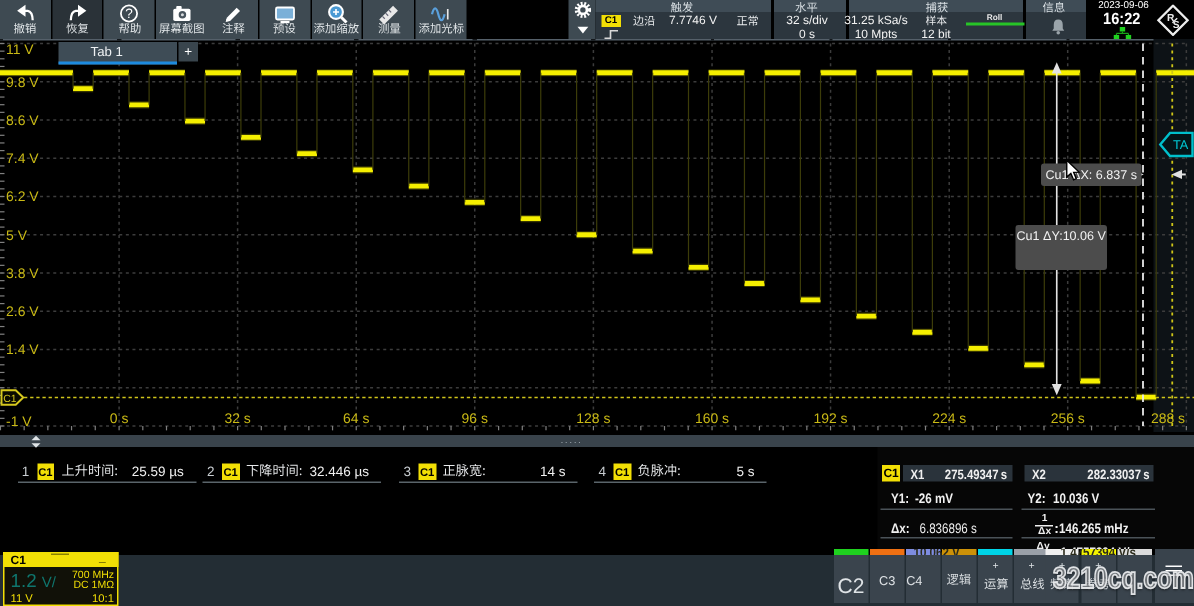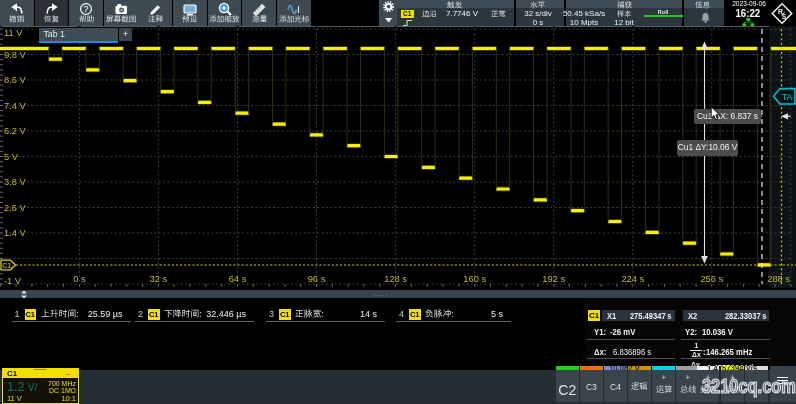--- a/index.html
+++ b/index.html
@@ -165,21 +165,21 @@
     </g>
   </svg>
 <div class="a" style="left:515px;top:9.3px;width:46px;text-align:center;font-size:8px;color:#f2f2f2">32 s/div</div>
 <div class="a" style="left:515px;top:17.8px;width:46px;text-align:center;font-size:8px;color:#f2f2f2">0 s</div>
 <svg style="position:absolute;left:616.9px;top:0.8px;overflow:visible" width="15.2" height="9.5">
     <g transform="translate(0,6.69)" fill="#dde3e7">
       <path transform="translate(0.00,0) scale(0.007600,-0.007600)" d="M733 783C783 756 851 717 888 691H691V840H621V691H373V622H621V525H400V-78H469V127H621V-70H691V127H856V-3C856 -15 853 -19 841 -19C828 -20 790 -20 746 -19C754 -36 762 -62 765 -79C827 -80 869 -79 894 -69C919 -58 927 -40 927 -3V525H691V622H948V691H897L931 741C893 765 821 804 769 830ZM856 457V358H691V457ZM621 457V358H469V457ZM469 294H621V191H469ZM856 294V191H691V294ZM181 840V639H42V568H181V350C124 334 71 319 28 308L44 235L181 276V7C181 -8 175 -12 162 -12C149 -13 108 -13 62 -12C72 -32 82 -62 85 -80C151 -80 192 -78 218 -67C244 -55 253 -35 253 7V299L376 337L366 404L253 371V568H365V639H253V840Z"></path>
       <path transform="translate(7.60,0) scale(0.007600,-0.007600)" d="M709 554C761 518 819 465 846 427L900 468C872 506 812 557 760 590ZM608 596V448L607 413H373V343H601C584 220 527 78 345 -34C364 -47 388 -66 401 -82C551 11 621 125 653 238C704 94 784 -17 904 -78C914 -59 937 -32 954 -18C815 43 729 176 685 343H942V413H678V448V596ZM633 840V760H373V840H299V760H62V692H299V610H373V692H633V615H707V692H942V760H707V840ZM325 590C304 566 278 541 248 517C221 548 186 578 143 606L94 566C136 538 168 509 193 478C146 447 93 418 41 396C55 383 76 361 86 346C135 368 184 395 230 425C246 396 257 365 264 334C215 265 119 190 39 156C55 142 74 117 84 99C148 134 221 192 275 251L276 211C276 109 268 38 244 9C236 -1 227 -6 213 -7C191 -10 153 -10 108 -7C121 -26 130 -53 131 -74C172 -76 209 -76 242 -70C264 -67 282 -57 295 -42C335 5 346 93 346 207C346 296 337 384 287 465C325 494 359 525 386 556Z"></path>
     </g>
   </svg>
-<div class="a" style="left:560px;top:9.3px;width:48px;text-align:center;font-size:8px;color:#f2f2f2">50.45 kSa/s</div>
+<div class="a" style="left:560px;top:9.3px;width:48px;text-align:center;font-size:8px;color:#f2f2f2">31.25 kSa/s</div>
 <div class="a" style="left:560px;top:17.8px;width:48px;text-align:center;font-size:8px;color:#f2f2f2">10 Mpts</div>
 <svg style="position:absolute;left:616.8px;top:9.7px;overflow:visible" width="14.4" height="9.0">
     <g transform="translate(0,6.34)" fill="#f0f2f4">
       <path transform="translate(0.00,0) scale(0.007200,-0.007200)" d="M441 811C475 760 511 692 525 649L595 678C580 721 542 786 507 836ZM822 843C800 784 762 704 728 648H399V579H624V441H430V372H624V231H361V160H624V-79H699V160H947V231H699V372H895V441H699V579H928V648H807C837 698 870 761 898 817ZM183 840V647H55V577H183C154 441 93 281 31 197C44 179 63 146 71 124C112 185 152 281 183 382V-79H255V440C282 390 313 332 326 299L373 355C356 383 282 498 255 534V577H361V647H255V840Z"></path>
       <path transform="translate(7.20,0) scale(0.007200,-0.007200)" d="M460 839V629H65V553H367C294 383 170 221 37 140C55 125 80 98 92 79C237 178 366 357 444 553H460V183H226V107H460V-80H539V107H772V183H539V553H553C629 357 758 177 906 81C920 102 946 131 965 146C826 226 700 384 628 553H937V629H539V839Z"></path>
     </g>
   </svg>
 <div class="a" style="left:600px;top:17.8px;width:48px;text-align:center;font-size:8px;color:#f2f2f2">12 bit</div>
 <div class="a" style="left:652px;top:8.8px;width:22px;text-align:center;font-size:5.5px;font-weight:bold;color:#e8e8e8">Roll</div>
 <div class="a" style="left:643.7px;top:15.4px;width:39.4px;height:2px;background:#27c427"></div>
@@ -381,25 +381,25 @@
     <text x="237.5" y="282.3" font-size="9.3" fill="#c9b915" text-anchor="middle" font-family="Liberation Sans">64 s</text>
     <text x="316.5" y="282.3" font-size="9.3" fill="#c9b915" text-anchor="middle" font-family="Liberation Sans">96 s</text>
     <text x="395.6" y="282.3" font-size="9.3" fill="#c9b915" text-anchor="middle" font-family="Liberation Sans">128 s</text>
     <text x="474.7" y="282.3" font-size="9.3" fill="#c9b915" text-anchor="middle" font-family="Liberation Sans">160 s</text>
     <text x="553.7" y="282.3" font-size="9.3" fill="#c9b915" text-anchor="middle" font-family="Liberation Sans">192 s</text>
     <text x="632.8" y="282.3" font-size="9.3" fill="#c9b915" text-anchor="middle" font-family="Liberation Sans">224 s</text>
     <text x="711.8" y="282.3" font-size="9.3" fill="#c9b915" text-anchor="middle" font-family="Liberation Sans">256 s</text>
     <text x="790.0" y="282.3" font-size="9.3" fill="#c9b915" text-anchor="end" font-family="Liberation Sans">288 s</text>
   </svg>
 <div class="a" style="left:694px;top:108.8px;width:67px;height:15px;background:#4c4c4c;border-radius:2px;color:#f2f2f2;font-size:8.4px;line-height:15px;text-align:center;white-space:nowrap">Cu1 ΔX: 6.837 s</div>
-<div class="a" style="left:677px;top:140px;width:61px;height:16px;background:#4c4c4c;border-radius:2px;color:#f2f2f2;font-size:8.4px;line-height:15.5px;text-align:center;white-space:nowrap">Cu1 ΔY:10.06 V</div>
+<div class="a" style="left:677px;top:150px;width:61px;height:30px;background:#4c4c4c;border-radius:2px;color:#f2f2f2;font-size:8.4px;line-height:15.5px;text-align:center;white-space:nowrap">Cu1 ΔY:10.06 V</div>
 <svg class="a" style="left:710px;top:106px" width="12" height="17">
     <path transform="scale(0.78)" d="M1.5 1 L1.5 15.5 L5 12.3 L7.3 17.8 L9.6 16.8 L7.4 11.4 L12 11.2 Z" fill="#fff" stroke="#000" stroke-width="1.2"></path>
   </svg>
-<div class="a" style="left:39.4px;top:28.4px;width:78.6px;height:14.5px;background:#3e4c56;border-bottom:2px solid #1d8be0;color:#eef1f3;font-size:8.8px;padding-left:4px;line-height:12px">Tab 1</div>
+<div class="a" style="left:39.4px;top:28.4px;width:78.6px;height:14.5px;background:#3e4c56;border-bottom:2px solid #1d8be0;color:#eef1f3;font-size:8.8px;padding-left:21px;line-height:12px">Tab 1</div>
 <div class="a" style="left:119.2px;top:28.4px;width:12.4px;height:12.5px;background:#39454d;color:#fff;font-size:9px;text-align:center;line-height:12px">+</div>
 <div class="a" style="left:0;top:289.5px;width:796px;height:8.8px;background:#39434b"></div>
 <svg class="a" style="left:18.5px;top:289.5px" width="10" height="9">
     <path d="M5 0.5 L8 3.5 L2 3.5 Z" fill="#dfe3e6"></path>
     <path d="M5 8.5 L8 5.5 L2 5.5 Z" fill="#dfe3e6"></path>
   </svg>
 <div class="a" style="left:368px;top:289.5px;width:26px;height:8.8px;color:#9aa4ac;font-size:7px;letter-spacing:1px;text-align:center;line-height:8px">.....</div>
 <svg class="a" style="left:785.5px;top:298.3px" width="10" height="7">
     <path d="M0.5 0.5 H9.5 L5 6 Z" fill="#e8e8e8"></path>
   </svg>
@@ -482,21 +482,21 @@
   </div>
 <div class="a" style="left:0;top:370px;width:796px;height:34px;background:#232d34"></div>
 <div class="a" style="left:555.9px;top:366.4px;width:22.8px;height:4px;background:#1fd11f"></div>
 <div class="a" style="left:555.9px;top:370.4px;width:22.8px;height:31.6px;background:#3a444d"></div>
 <div class="a" style="left:555.9px;top:381.5px;width:22.8px;text-align:center;font-size:14px;color:#dfe3e6">C2</div>
 <div class="a" style="left:580.0px;top:366.4px;width:22.8px;height:4px;background:#ef7012"></div>
 <div class="a" style="left:580.0px;top:370.4px;width:22.8px;height:31.6px;background:#3a444d"></div>
 <div class="a" style="left:580.0px;top:381.5px;width:22.8px;text-align:center;font-size:8.5px;color:#dfe3e6">C3</div>
 <div class="a" style="left:604.1px;top:366.4px;width:22.8px;height:4px;background:#7d8ce0"></div>
 <div class="a" style="left:604.1px;top:370.4px;width:22.8px;height:31.6px;background:#3a444d"></div>
-<div class="a" style="left:604.1px;top:381.5px;width:22.8px;text-align:center;font-size:8.5px;color:#dfe3e6">C4</div>
+<div class="a" style="left:604.1px;top:381.5px;width:22.8px;font-size:8.5px;color:#dfe3e6">C4</div>
 <div class="a" style="left:628.2px;top:366.4px;width:22.8px;height:4px;background:#cc9108"></div>
 <div class="a" style="left:628.2px;top:370.4px;width:22.8px;height:31.6px;background:#3a444d"></div>
 <svg style="position:absolute;left:631.4px;top:381.8px;overflow:visible" width="16.4" height="10.2">
     <g transform="translate(0,7.22)" fill="#dfe3e6">
       <path transform="translate(0.00,0) scale(0.008200,-0.008200)" d="M80 775C135 722 203 650 234 603L293 648C259 694 191 764 136 814ZM745 748H860V603H745ZM581 748H693V603H581ZM420 748H527V603H420ZM262 501H48V431H190V117C143 103 86 56 27 -9L81 -80C133 -9 182 53 217 53C239 53 273 17 314 -10C385 -57 469 -68 597 -68C695 -68 877 -62 947 -57C949 -35 961 4 971 24C872 14 721 5 600 5C484 5 398 12 332 56C301 76 280 93 262 105ZM479 304C519 274 569 232 603 200C525 152 435 119 342 99C356 85 372 58 381 40C602 96 806 213 891 439L844 462L831 459H574C589 483 603 507 615 533L587 541H927V809H355V541H543C497 449 414 371 323 321C339 309 365 284 376 271C430 304 482 347 527 398H795C763 336 717 284 662 241C626 272 572 314 530 345Z"></path>
       <path transform="translate(8.20,0) scale(0.008200,-0.008200)" d="M551 751H819V650H551ZM482 808V594H892V808ZM81 332C89 340 119 346 153 346H244V202L40 167L56 94L244 132V-76H313V146L427 169L423 234L313 214V346H405V414H313V568H244V414H148C176 483 204 565 228 650H412V722H247C255 756 263 791 269 825L196 840C191 801 183 761 174 722H47V650H157C136 570 115 504 105 479C88 435 75 403 58 398C66 380 77 346 81 332ZM815 472V386H560V472ZM400 76 412 8 815 40V-80H885V46L959 52L960 115L885 110V472H953V535H423V472H491V82ZM815 329V242H560V329ZM815 185V105L560 86V185Z"></path>
     </g>
   </svg>
 <div class="a" style="left:652.3px;top:366.4px;width:22.8px;height:4px;background:#00d5e8"></div>
 <div class="a" style="left:652.3px;top:370.4px;width:22.8px;height:31.6px;background:#3a444d"></div>

